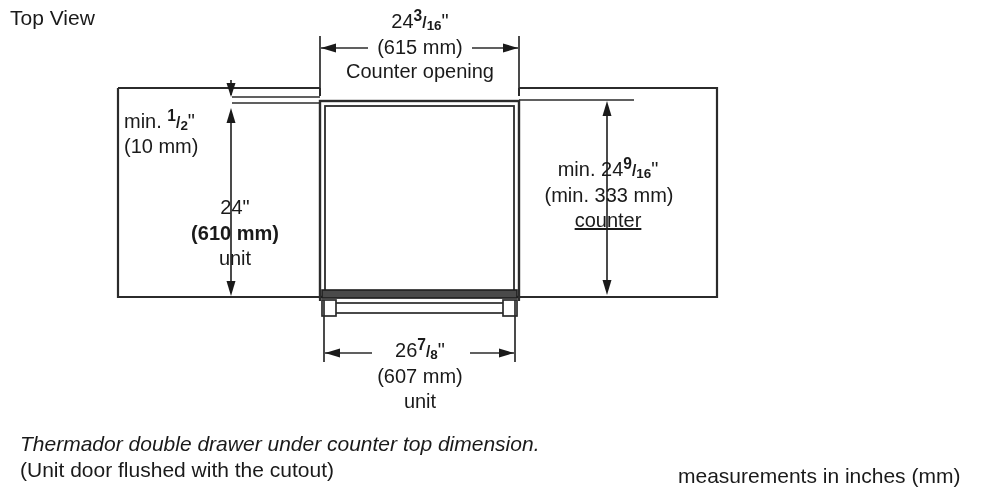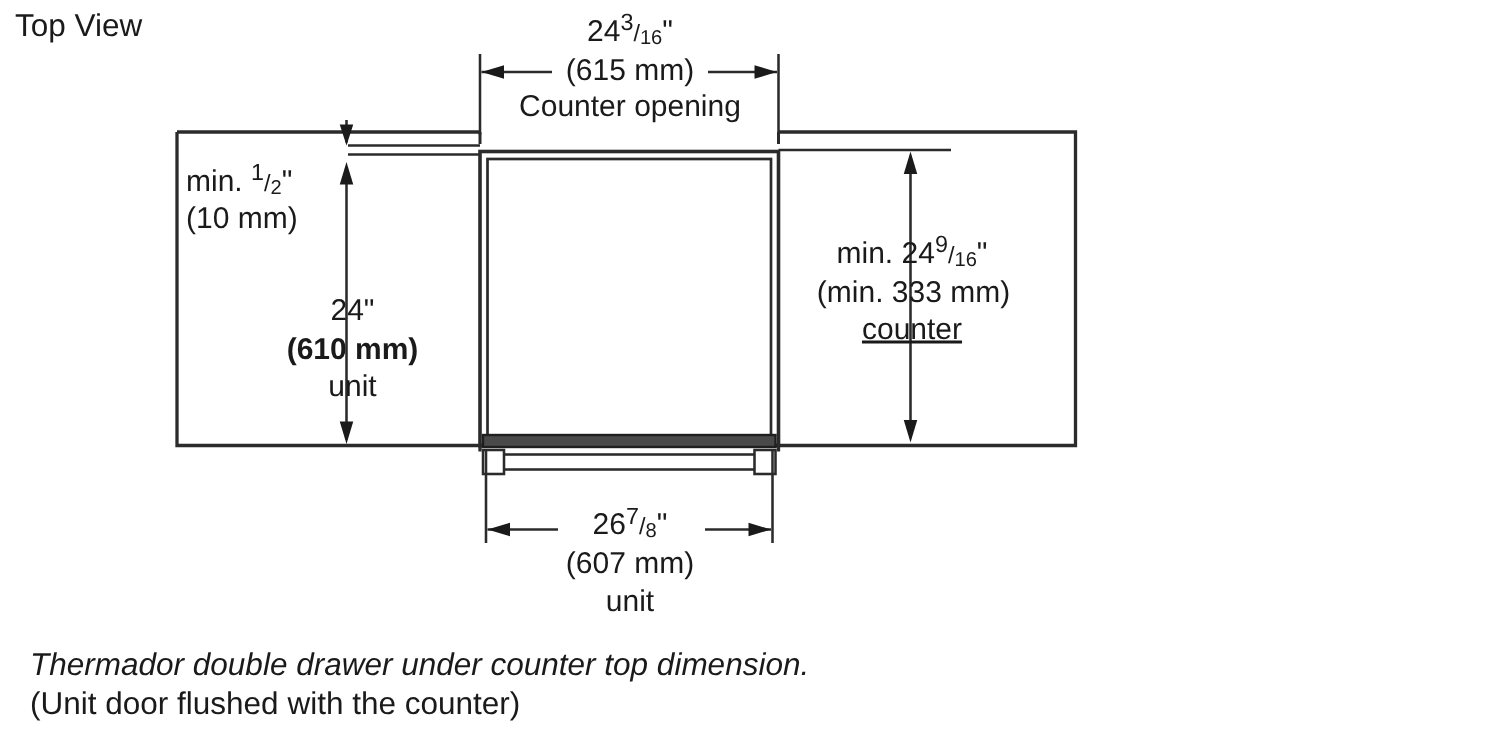--- a/index.html
+++ b/index.html
@@ -62,20 +62,21 @@
   .d-bot-val  { left: 330px; top: 339px; width: 180px; }
   .d-bot-mm   { left: 330px; top: 365px; width: 180px; }
   .d-bot-lbl  { left: 330px; top: 390px; width: 180px; }
 
   
   .frac {
     display: inline-block;
     position: relative;
     font-size: 0.78em;
     vertical-align: baseline;
+    font-weight: bold;
   }
   .frac .num {
     position: relative;
     top: -0.42em;
   }
   .frac .sl { position: relative; }
   .frac .den {
     position: relative;
     top: 0.13em;
     font-size: 0.86em;
@@ -211,15 +212,16 @@
   <div class="dimblock d-right-mm">(min. 333 mm)</div>
   <div class="dimblock d-right-lbl">counter</div>
 
   <div class="dimblock d-bot-val">
     <span>26</span><span class="frac"><span class="num">7</span><span class="sl">/</span><span class="den">8</span></span><span class="inchmark">"</span>
   </div>
   <div class="dimblock d-bot-mm">(607 mm)</div>
   <div class="dimblock d-bot-lbl">unit</div>
 
   <div class="txt t-note1">Thermador double drawer under counter top dimension.</div>
-  <div class="txt t-note2">(Unit door flushed with the counter)</div>
+  <div class="txt t-note2">(Unit door flushed with the cutout)</div>
+  <div class="txt t-meas">measurements in inches (mm)</div>
 
 </div>
 
 </body></html>

